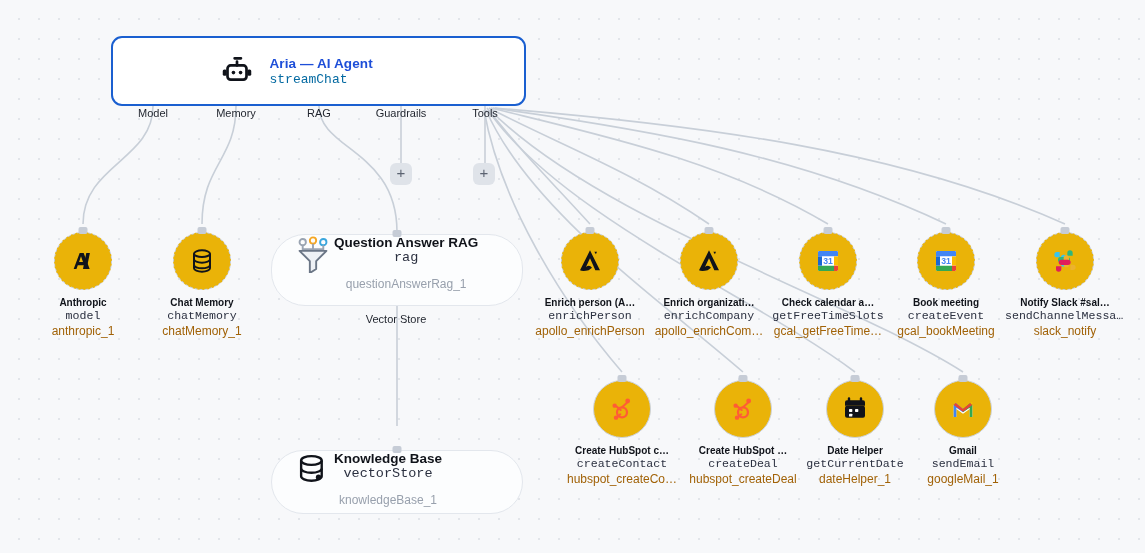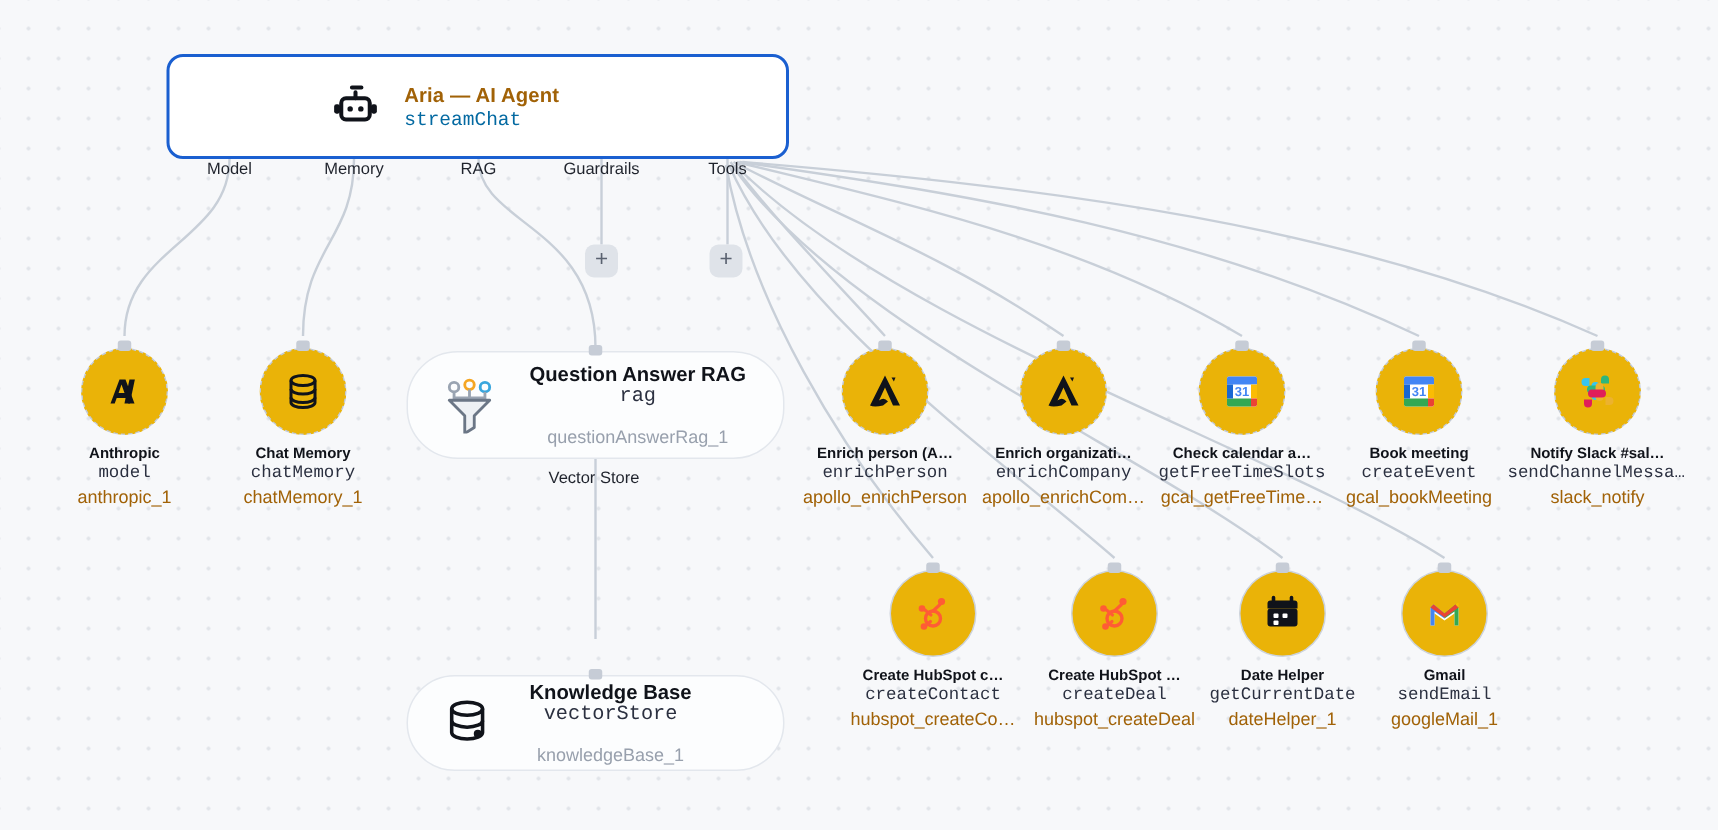--- a/index.html
+++ b/index.html
@@ -16,39 +16,39 @@
   #edges { position: absolute; left: 0; top: 0; width: 1145px; height: 553px; pointer-events: none; }
 
   
   .agent-node {
     position: absolute; left: 111px; top: 36px; width: 415px; height: 70px;
     background: #ffffff; border: 2px solid #1a5fd0; border-radius: 11px;
     display: flex; align-items: center; justify-content: center; gap: 14px;
   }
   .agent-icon { width: 38px; height: 38px; flex: 0 0 38px; }
   .agent-texts { display: flex; flex-direction: column; gap: 1px; min-width: 150px; }
-  .agent-title { font-size: 13.5px; font-weight: bold; color: #a16207; letter-spacing: .1px; }
+  .agent-title { font-size: 13.5px; font-weight: bold; color: #1d4ed8; letter-spacing: .1px; }
   .agent-sub { font-family: "Liberation Mono", monospace; font-size: 13px; color: #0369a1; }
 
   .port-label {
     position: absolute; font-size: 11px; color: #1f232c; white-space: nowrap;
     transform: translateX(-50%); top: 107px;
   }
 
   
   .plus-btn {
     position: absolute; width: 22px; height: 22px; border-radius: 6px;
     background: #dfe3e9; color: #5a6270; font-size: 15px; line-height: 20px;
     text-align: center; transform: translateX(-50%);
   }
 
   
   .pill-node {
     position: absolute; background: #fcfdfe; border: 1.5px solid #e3e7ed;
-    border-radius: 34px; display: flex; align-items: center; gap: 21px;
+    border-radius: 34px; display: flex; align-items: flex-start; gap: 2px;
     padding: 0 22px;
   }
   .pill-icon { width: 38px; height: 38px; flex: 0 0 38px; }
   .pill-texts { display: flex; flex-direction: column; align-items: center; }
   .pill-title { font-size: 13.5px; font-weight: bold; color: #10131a; }
   .pill-sub { font-family: "Liberation Mono", monospace; font-size: 13.5px; color: #2b3040; }
   .pill-id { font-size: 12px; color: #98a0ad; margin-top: 12px; }
 
   .sub-port-label {
     position: absolute; font-size: 11px; color: #1f232c; white-space: nowrap;

